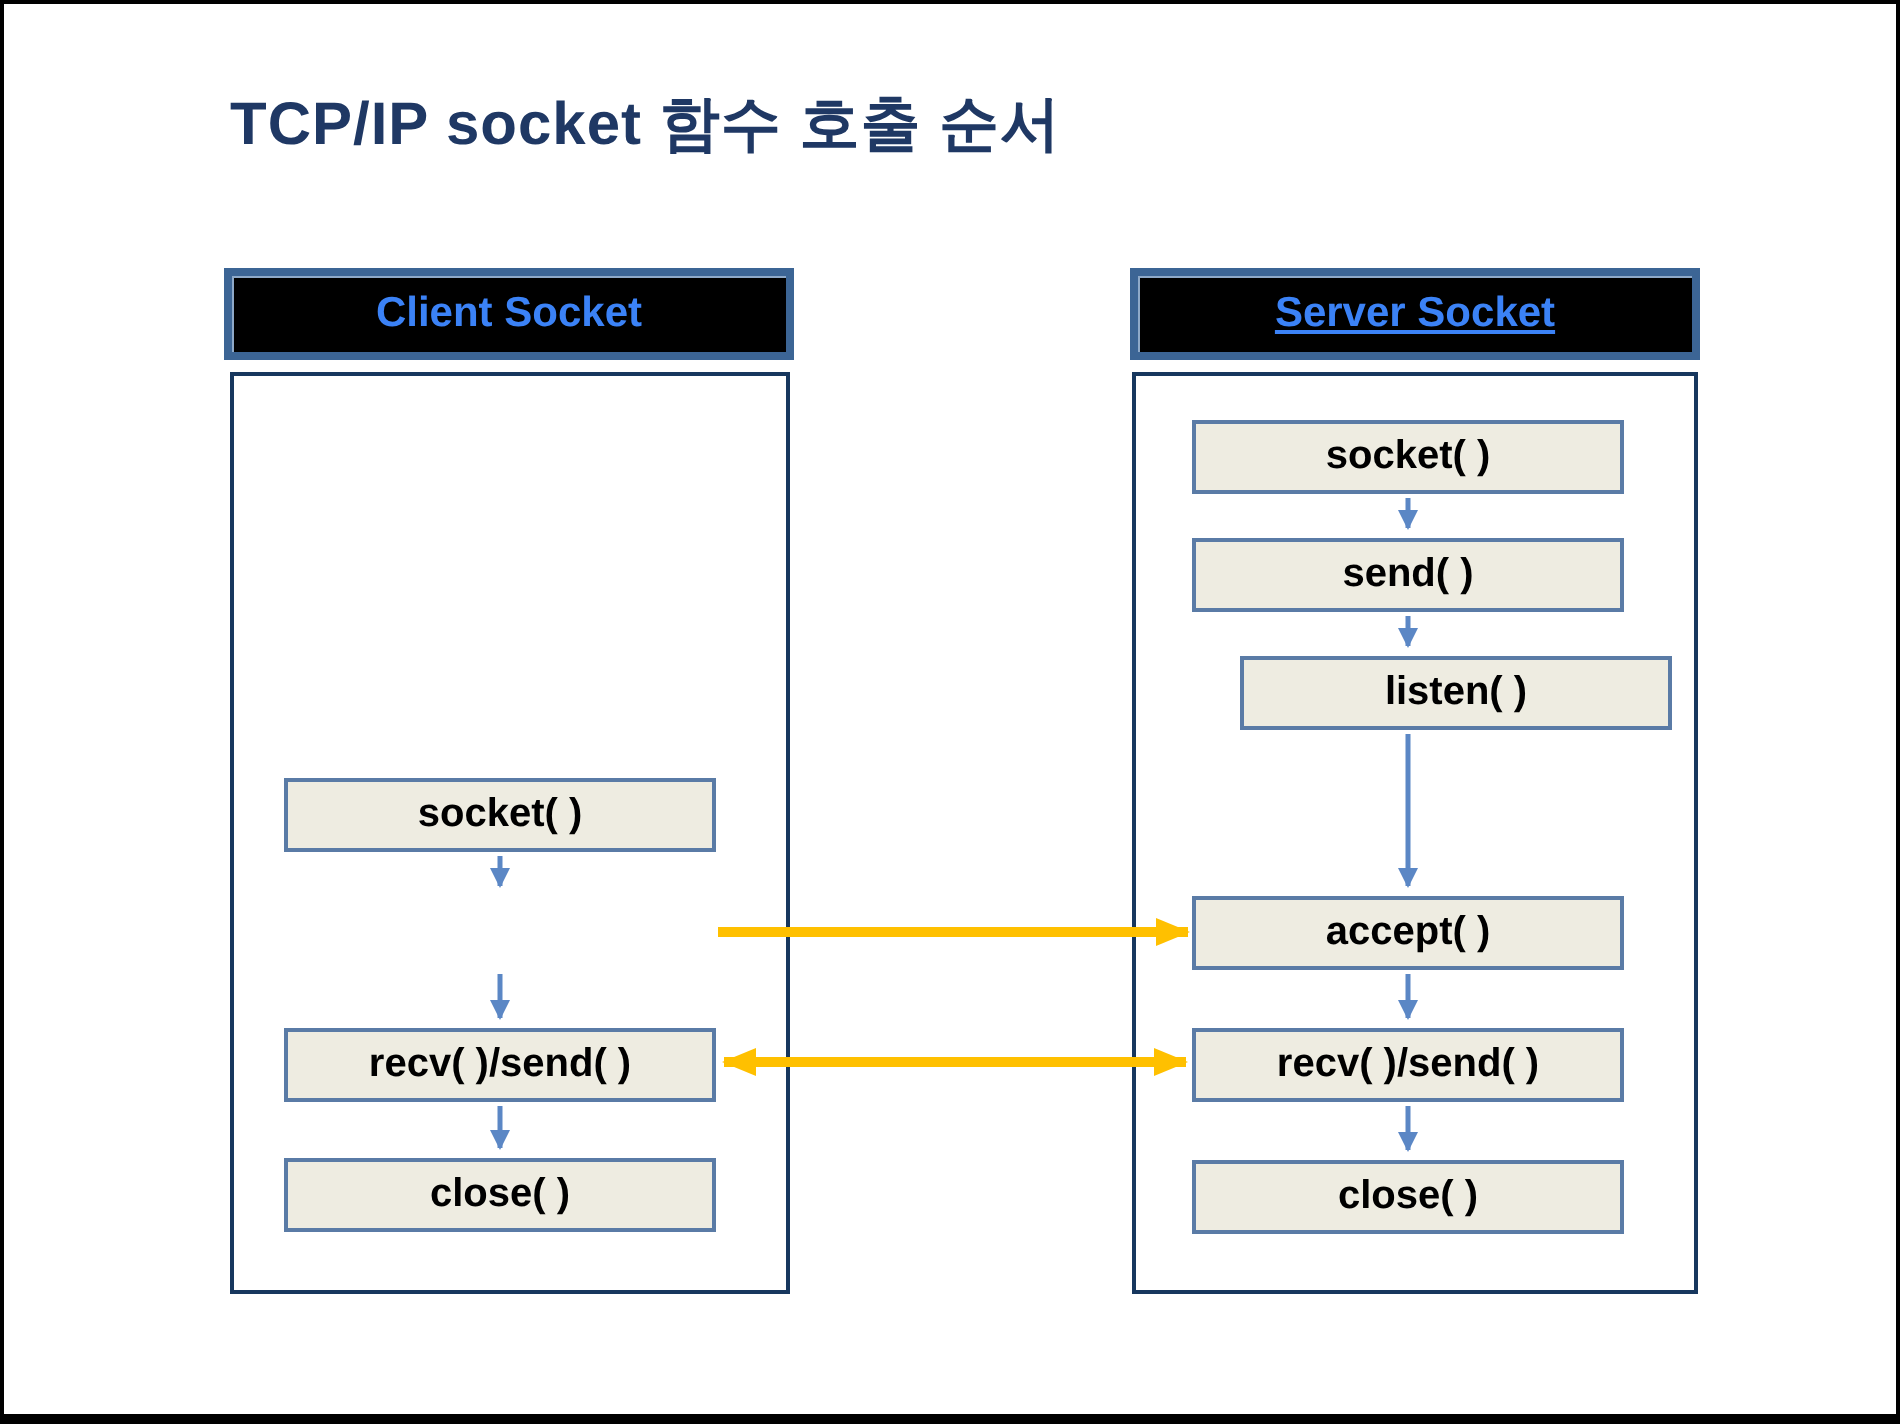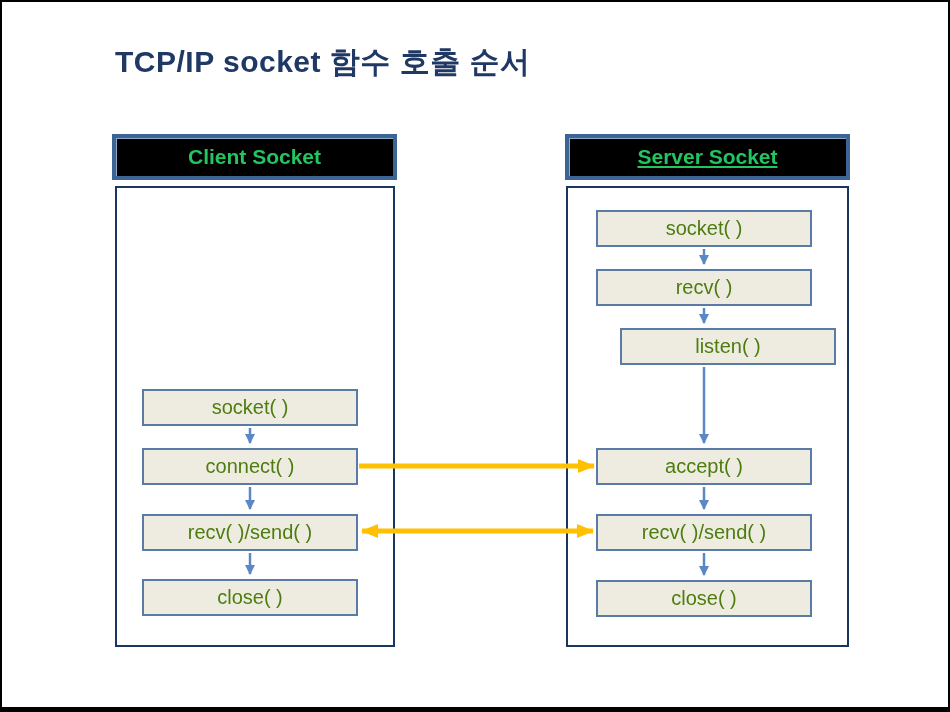--- a/index.html
+++ b/index.html
@@ -19,43 +19,43 @@
     color:#1F3864;
     letter-spacing:0.5px;
     white-space:nowrap;
   }
   .col-header{
     position:absolute;
     width:285px;height:46px;
     box-sizing:border-box;
     background:#000000;
     border:4px solid #3C6595;
-    color:#22c55e;
+    color:#3b82f6;
     font-size:21px;font-weight:bold;
     display:flex;align-items:center;justify-content:center;
     box-shadow:1px 1px 0 #8ea9c8 inset;
   }
   .client-header{left:110px;top:132px;}
   .server-header{left:563px;top:132px;text-decoration:underline;}
   .col-container{
     position:absolute;
     box-sizing:border-box;
     background:#ffffff;
     border:2px solid #17375E;
   }
   .client-container{left:113px;top:184px;width:280px;height:461px;}
   .server-container{left:564px;top:184px;width:283px;height:461px;}
   .fbox{
     position:absolute;
     width:216px;height:37px;
     box-sizing:border-box;
     background:#EEECE1;
     border:2px solid #5A7BA6;
-    color:#4d7c0f;
-    font-size:20px;font-weight:normal;
+    color:#000000;
+    font-size:20px;font-weight:bold;
     display:flex;align-items:center;justify-content:center;
     white-space:nowrap;
   }
   
   .c-socket {left:140px;top:387px;}
   .c-connect{left:140px;top:446px;}
   .c-recv   {left:140px;top:512px;}
   .c-close  {left:140px;top:577px;}
   
   .s-socket {left:594px;top:208px;}
@@ -76,26 +76,25 @@
 
   <div class="title">TCP/IP socket 함수 호출 순서</div>
 
   <div class="col-header client-header">Client Socket</div>
   <div class="col-header server-header">Server Socket</div>
 
   <div class="col-container client-container"></div>
   <div class="col-container server-container"></div>
 
   <div class="fbox c-socket">socket( )</div>
-  <div class="fbox c-connect">connect( )</div>
   <div class="fbox c-recv">recv( )/send( )</div>
   <div class="fbox c-close">close( )</div>
 
   <div class="fbox s-socket">socket( )</div>
-  <div class="fbox s-bind">recv( )</div>
+  <div class="fbox s-bind">send( )</div>
   <div class="fbox s-listen">listen( )</div>
   <div class="fbox s-accept">accept( )</div>
   <div class="fbox s-recv">recv( )/send( )</div>
   <div class="fbox s-close">close( )</div>
 
   <svg class="arrows" width="950" height="712" viewBox="0 0 950 712" xmlns="http://www.w3.org/2000/svg">
     <defs>
       <marker id="blueHead" markerUnits="userSpaceOnUse" markerWidth="14" markerHeight="14" refX="9" refY="5" orient="auto">
         <path d="M0,0 L10,5 L0,10 z" fill="#5B87C5"></path>
       </marker>

